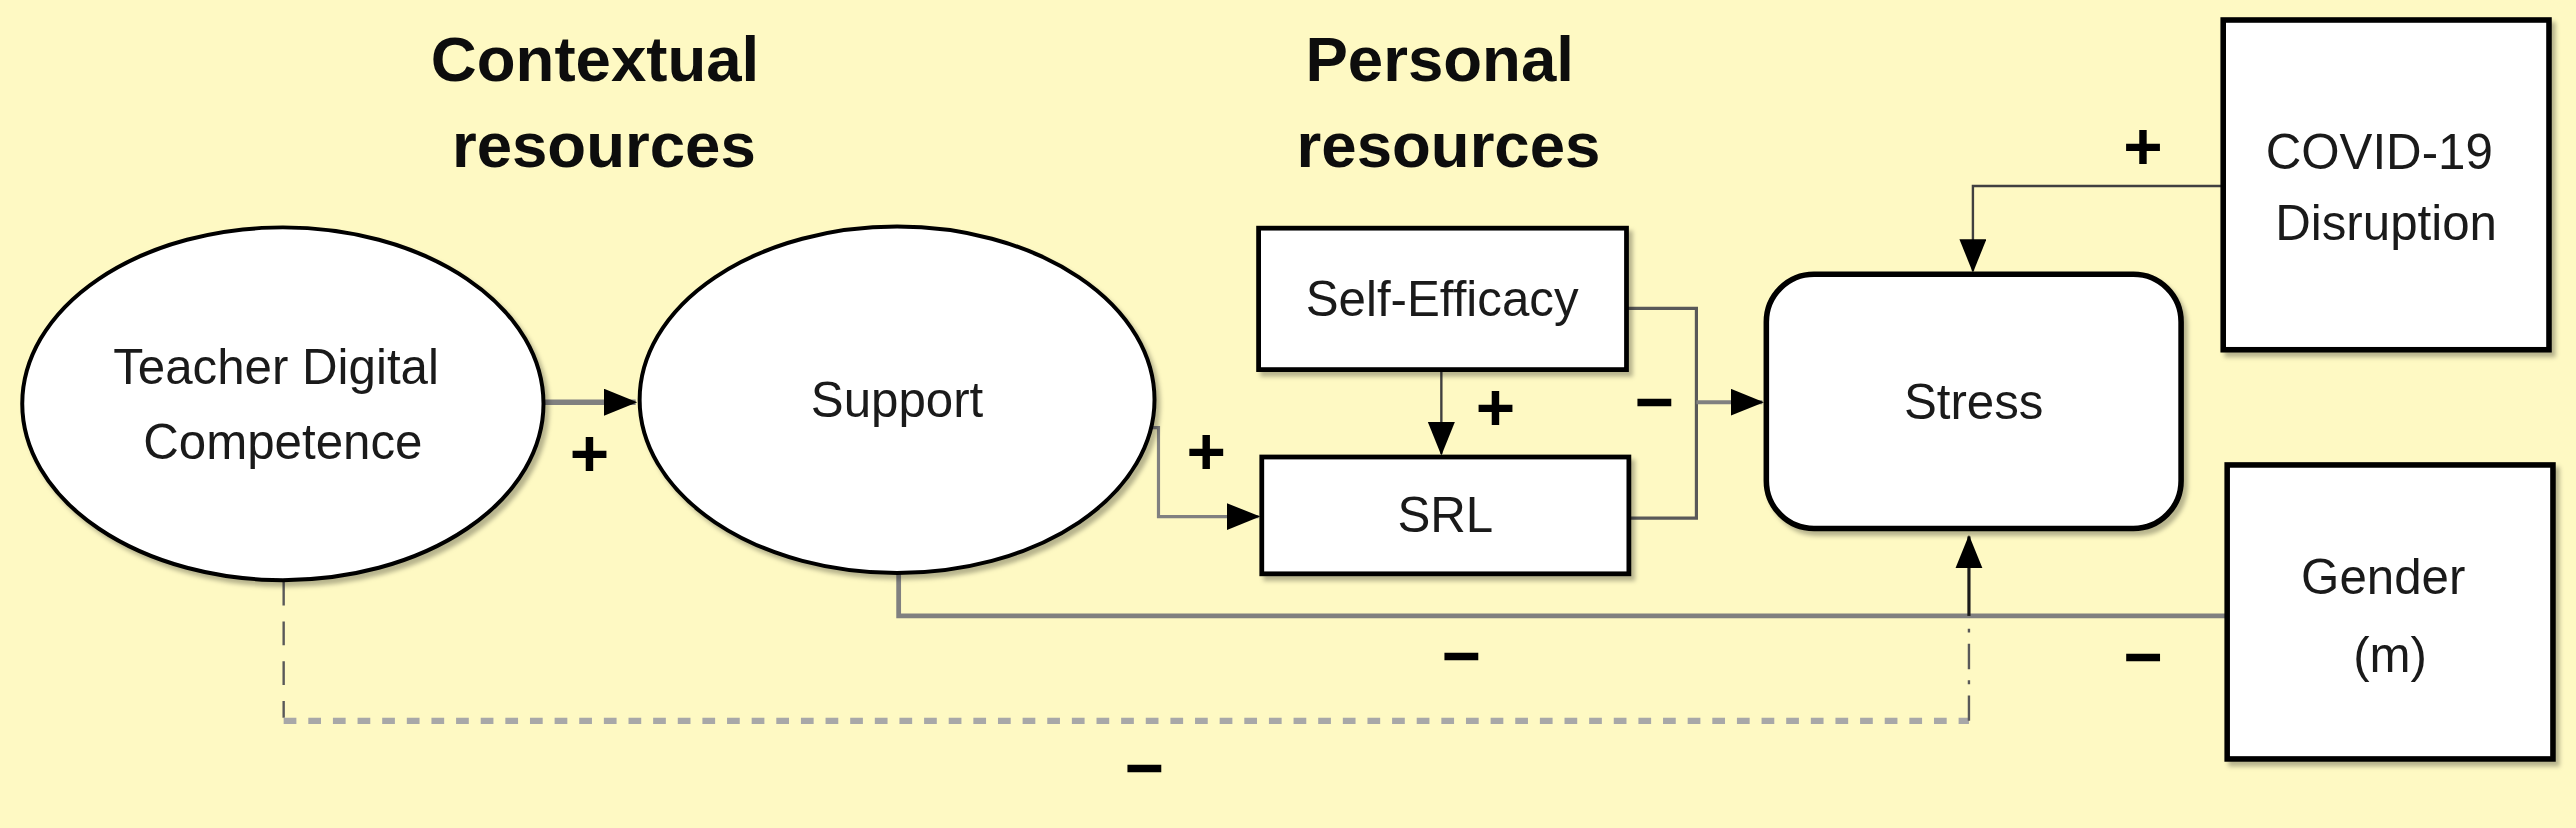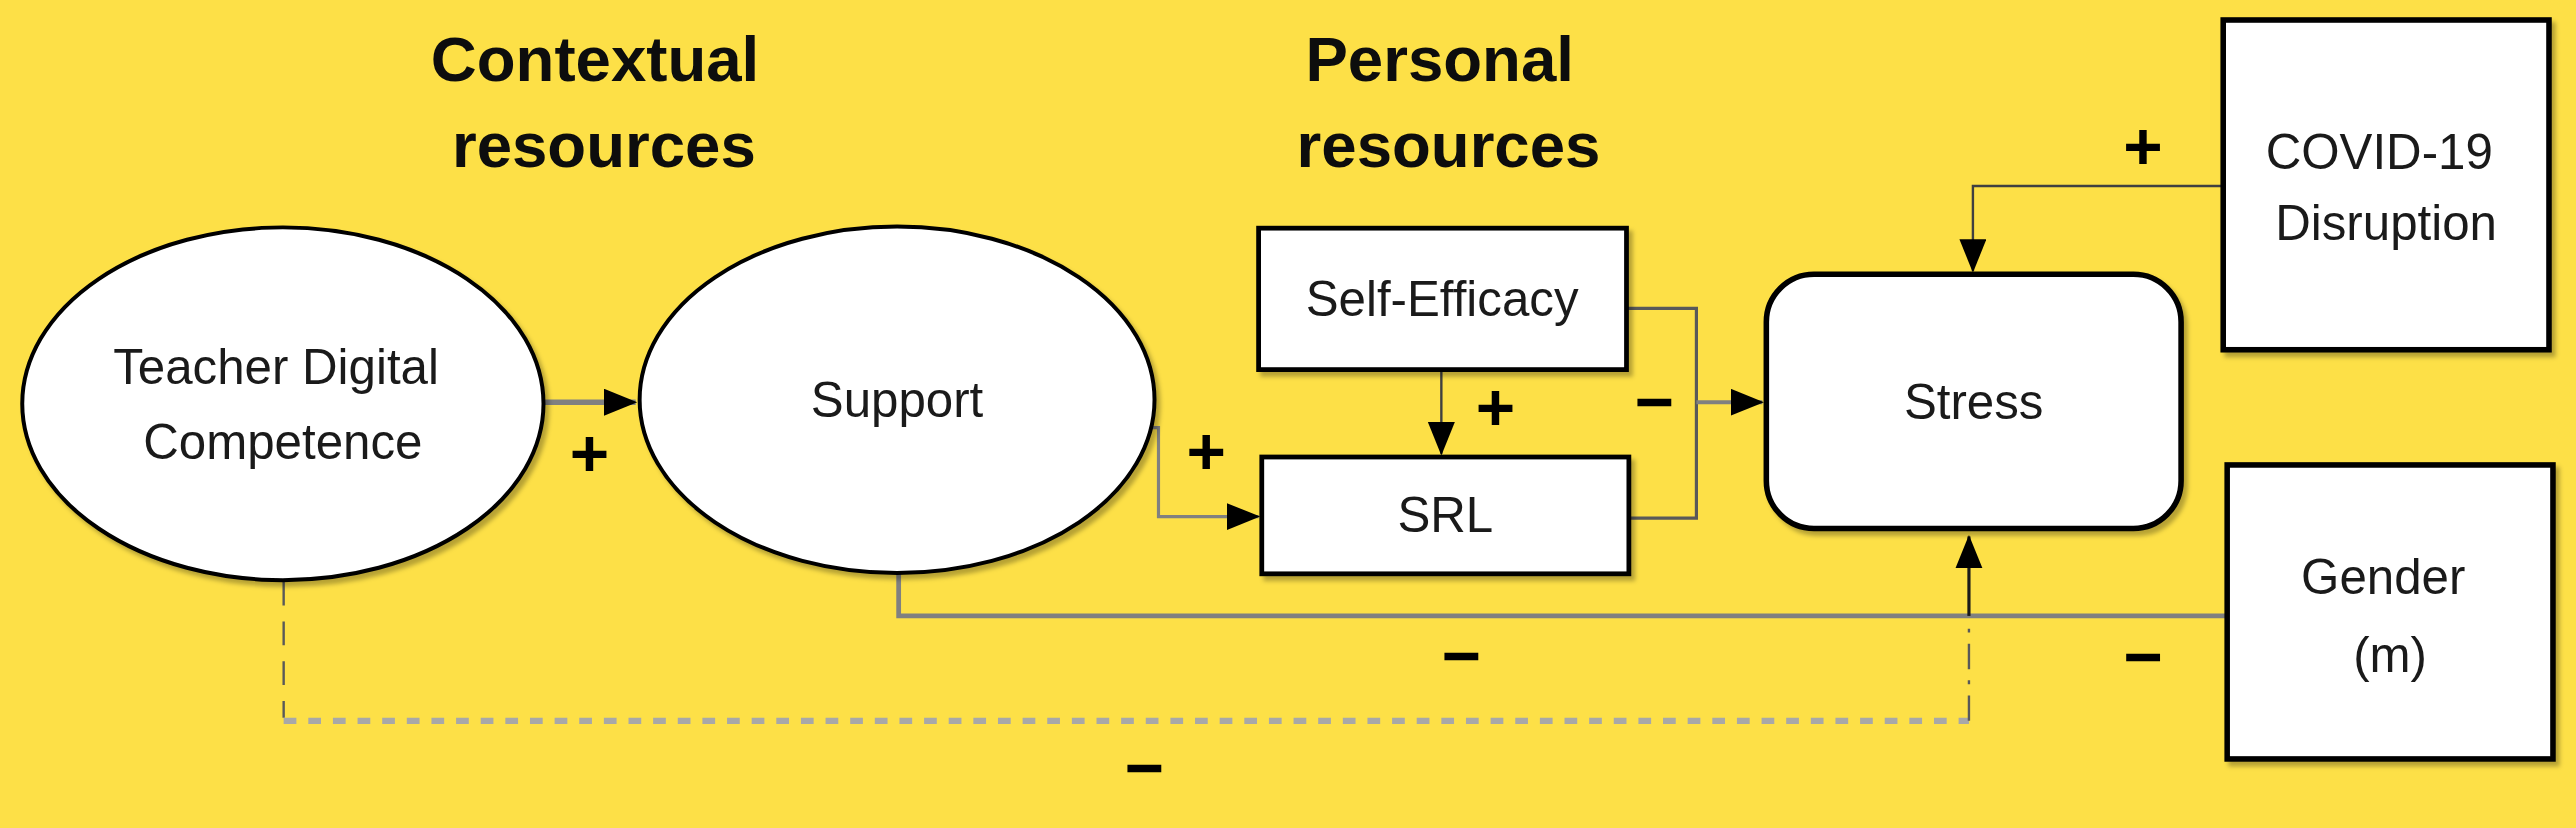--- a/index.html
+++ b/index.html
@@ -4,21 +4,21 @@
 <style>
   html, body {
     margin: 0;
     padding: 0;
     background: #ffffff;
   }
   .stage {
     position: relative;
     width: 2576px;
     height: 829px;
-    background: #fde047;
+    background: #fef9c3;
     font-family: "Liberation Sans", "DejaVu Sans", sans-serif;
   }
   svg { display: block; }
 
   .node-shape {
     fill: #ffffff;
     stroke: #000000;
   }
   .ellipse-node   { stroke-width: 5px; }
   .rect-node      { stroke-width: 6px; }

